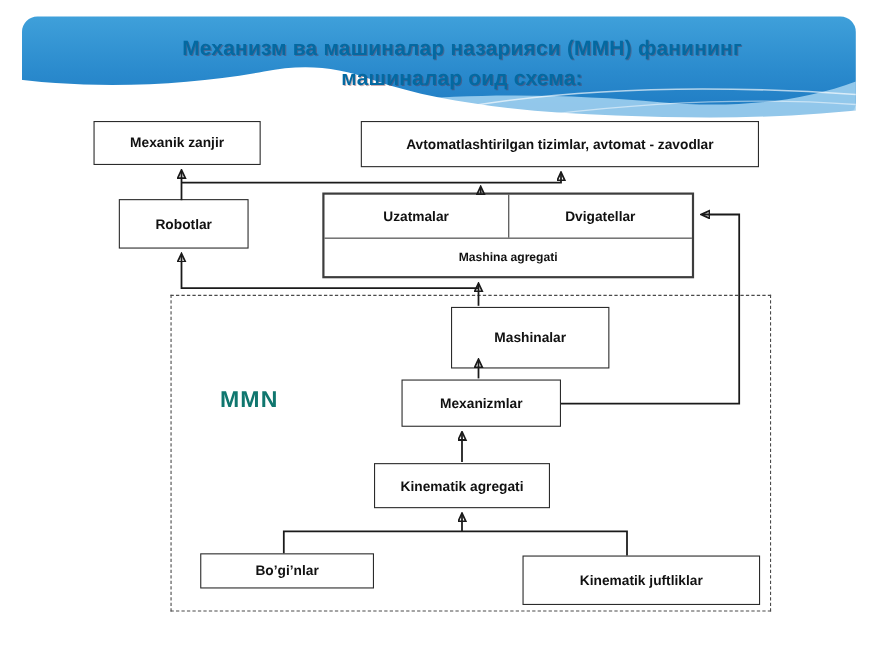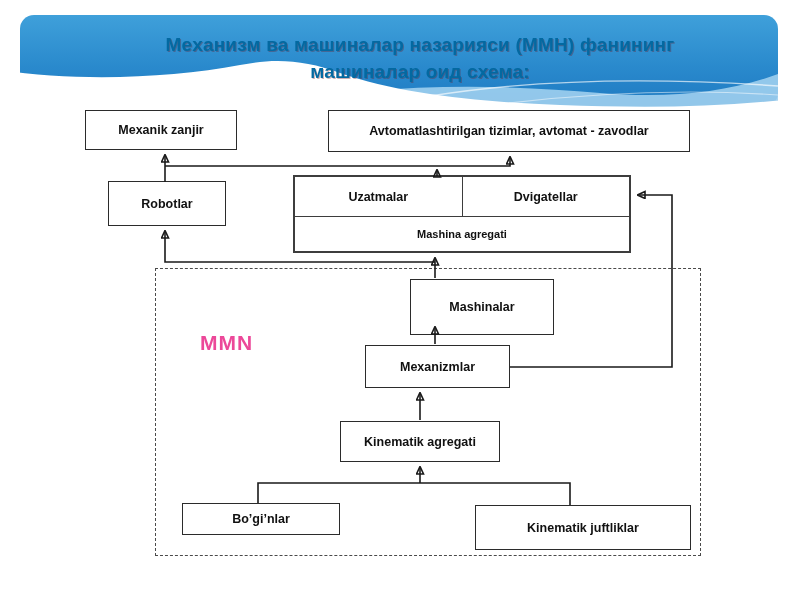--- a/index.html
+++ b/index.html
@@ -36,22 +36,22 @@
   #composite .row-bottom{
     flex:1;border-top:1.5px solid #3d3d3d;display:flex;align-items:center;
     justify-content:center;font-size:11px;font-weight:bold;color:#111;
   }
   
   #mmn-box{
     position:absolute;left:155px;top:268px;width:546px;height:288px;
     border:1.6px dashed #4a4a4a;box-sizing:border-box;background:transparent;
   }
   #mmn-label{
-    position:absolute;left:200px;top:331px;width:80px;height:30px;
-    font-size:21px;font-weight:bold;color:#ec4899;letter-spacing:1px;
+    position:absolute;left:200px;top:352px;width:80px;height:30px;
+    font-size:21px;font-weight:bold;color:#0f766e;letter-spacing:1px;
   }
   
   #connectors{position:absolute;left:0;top:0;width:800px;height:600px;pointer-events:none;}
   #connectors path{stroke:#1a1a1a;stroke-width:1.6;fill:none;}
 </style>
 </head>
 <body>
 
 <div id="slide">
 

